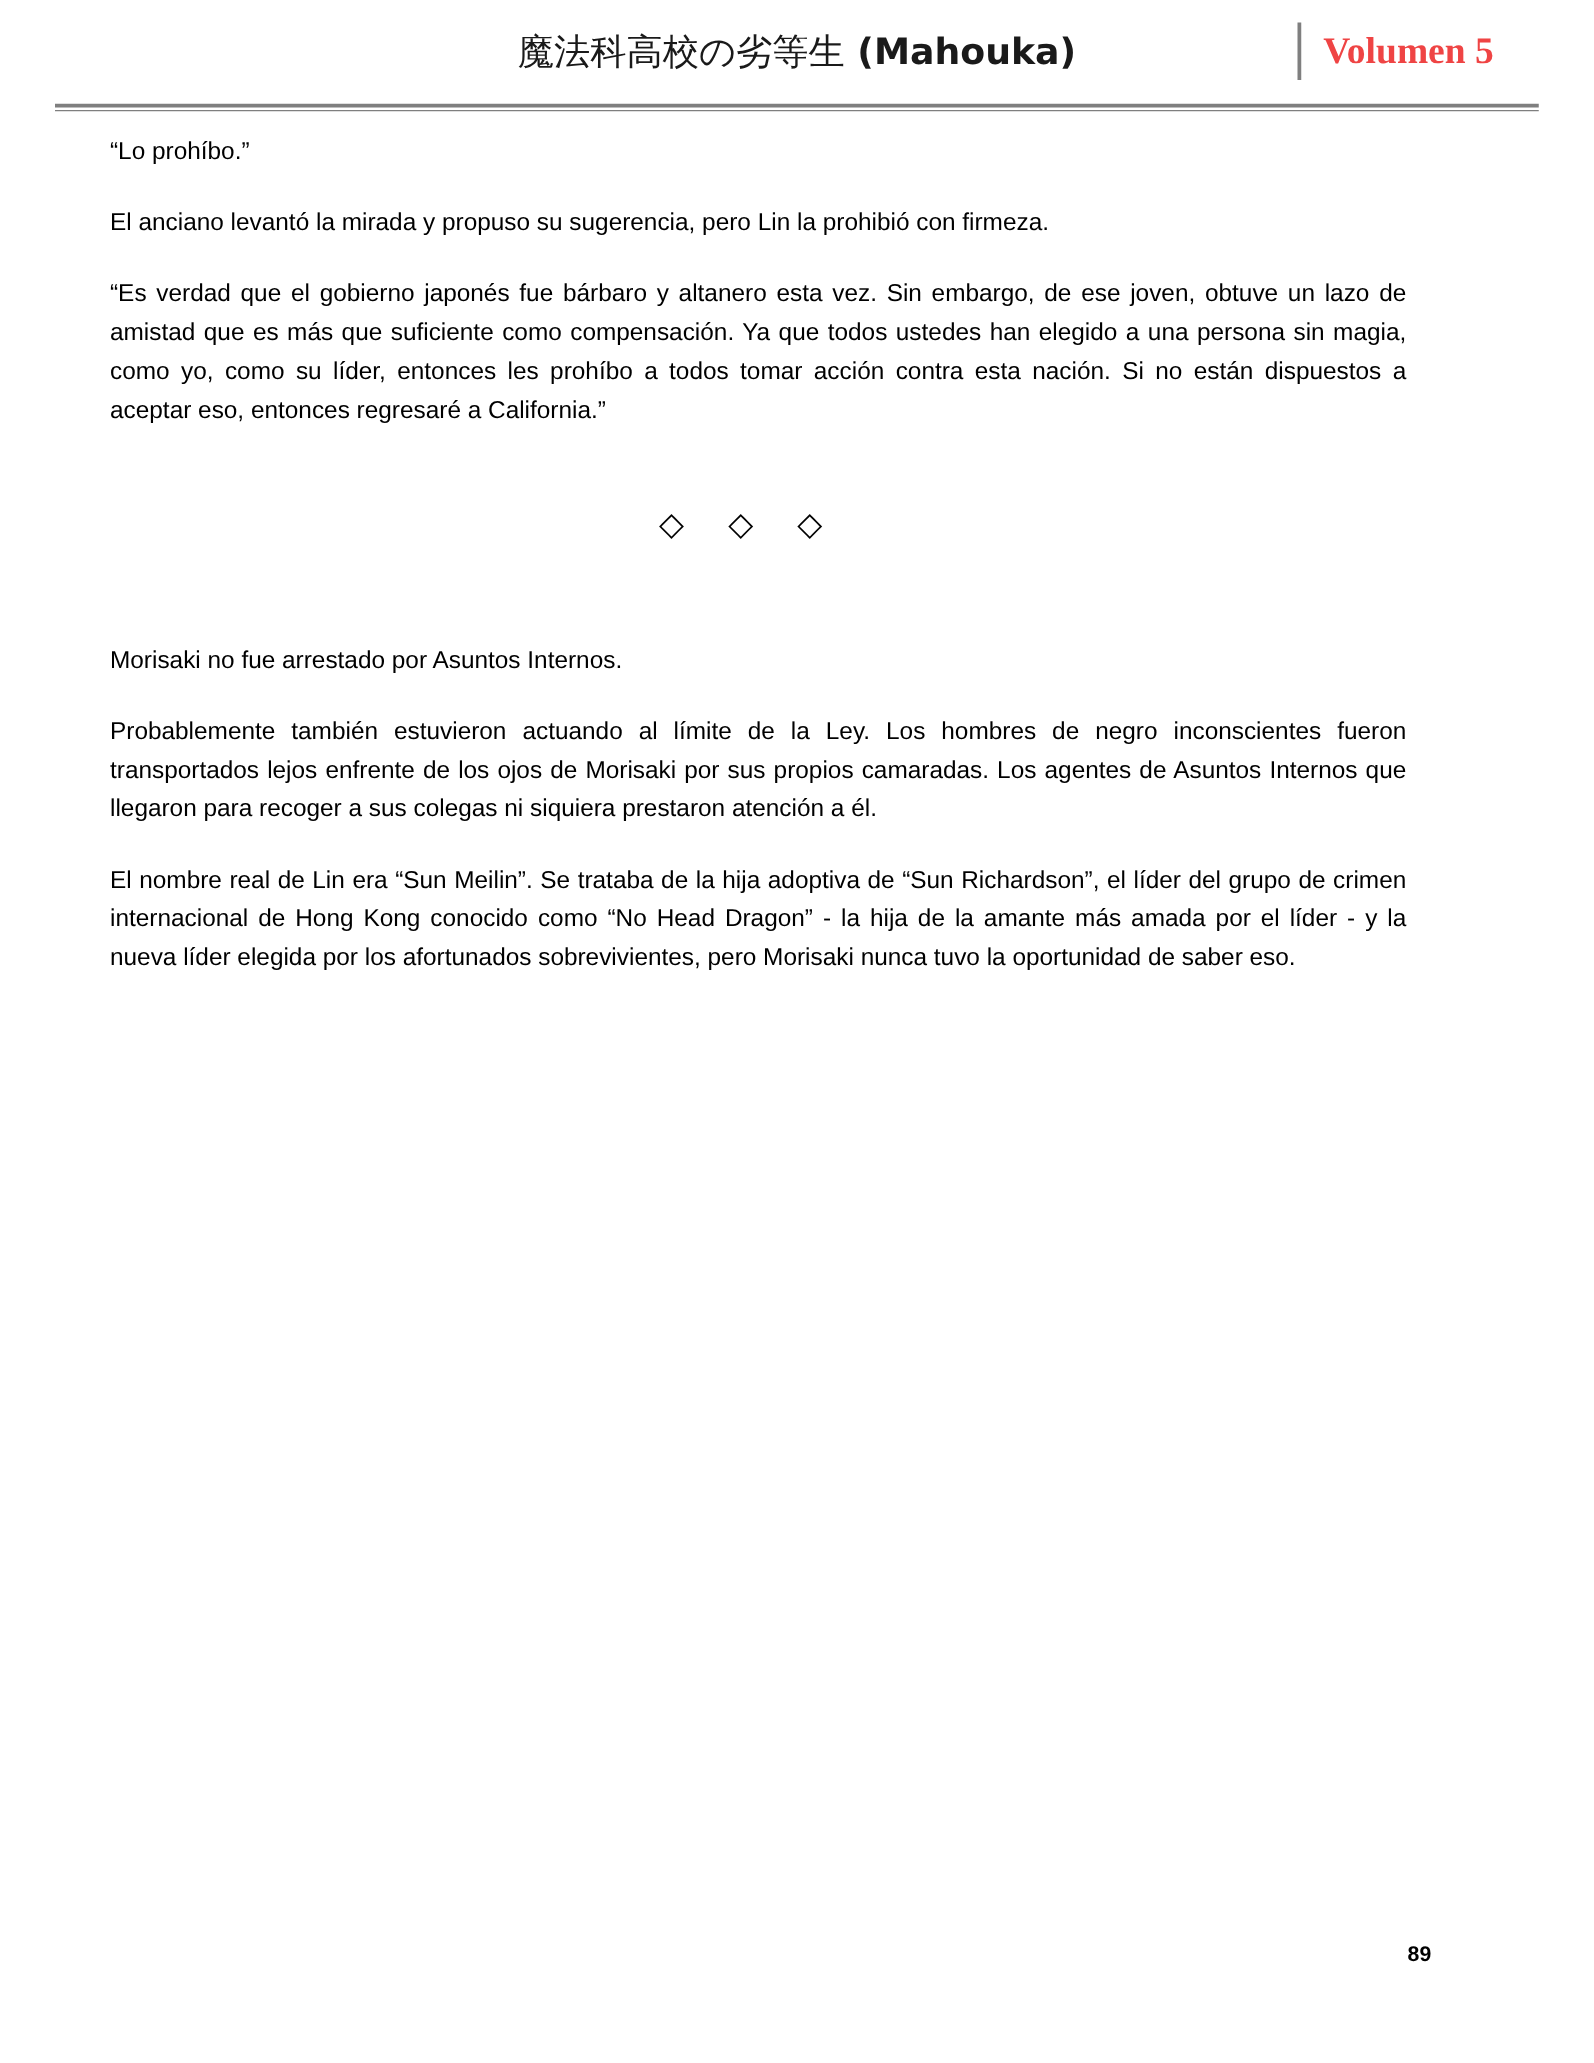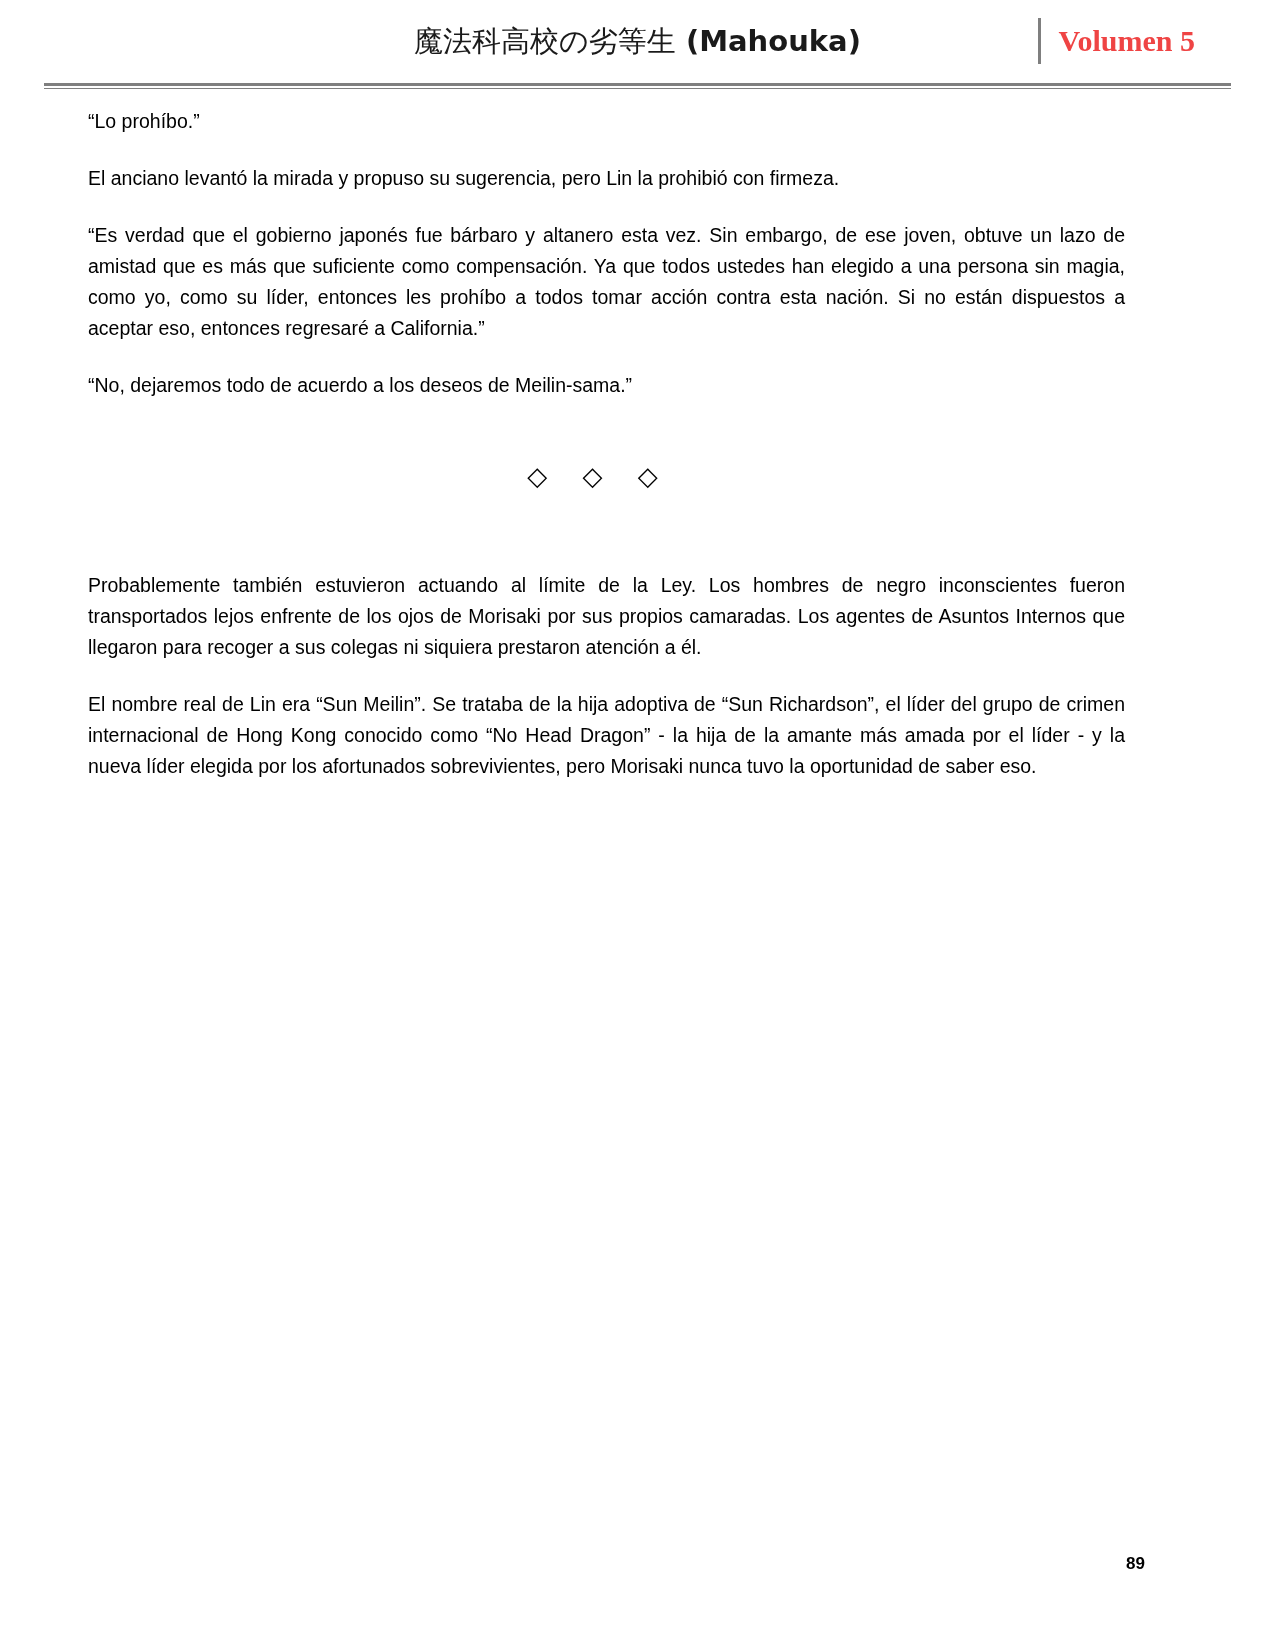--- a/index.html
+++ b/index.html
@@ -140,24 +140,24 @@
       </div>
     </div>
     <div class="header-rule"></div>
   </div>
 
   <div class="content">
 
     <p class="para">“Lo prohíbo.”</p>
     <p class="para"> El anciano levantó la mirada y propuso su sugerencia, pero Lin la prohibió con firmeza.</p>
     <p class="para">“Es verdad que el gobierno japonés fue bárbaro y altanero esta vez. Sin embargo, de ese joven, obtuve un lazo de amistad que es más que suficiente como compensación. Ya que todos ustedes han elegido a una persona sin magia, como yo, como su líder, entonces les prohíbo a todos tomar acción contra esta nación. Si no están dispuestos a aceptar eso, entonces regresaré a California.”</p>
-    <p class="para">“No, dejaremos todo de acuerdo a los deseos de Meilin-sama.”</p>
 
     <div class="divider-symbols">◇ ◇ ◇</div>
 
+    <p class="para">Morisaki no fue arrestado por Asuntos Internos.</p>
     <p class="para">Probablemente también estuvieron actuando al límite de la Ley. Los hombres de negro inconscientes fueron transportados lejos enfrente de los ojos de Morisaki por sus propios camaradas. Los agentes de Asuntos Internos que llegaron para recoger a sus colegas ni siquiera prestaron atención a él.</p>
     <p class="para">El nombre real de Lin era “Sun Meilin”. Se trataba de la hija adoptiva de “Sun Richardson”, el líder del grupo de crimen internacional de Hong Kong conocido como “No Head Dragon” - la hija de la amante más amada por el líder - y la nueva líder elegida por los afortunados sobrevivientes, pero Morisaki nunca tuvo la oportunidad de saber eso.</p>
 
   </div>
 
   <div class="footer">89</div>
 
 </div>
 
 </body></html>

